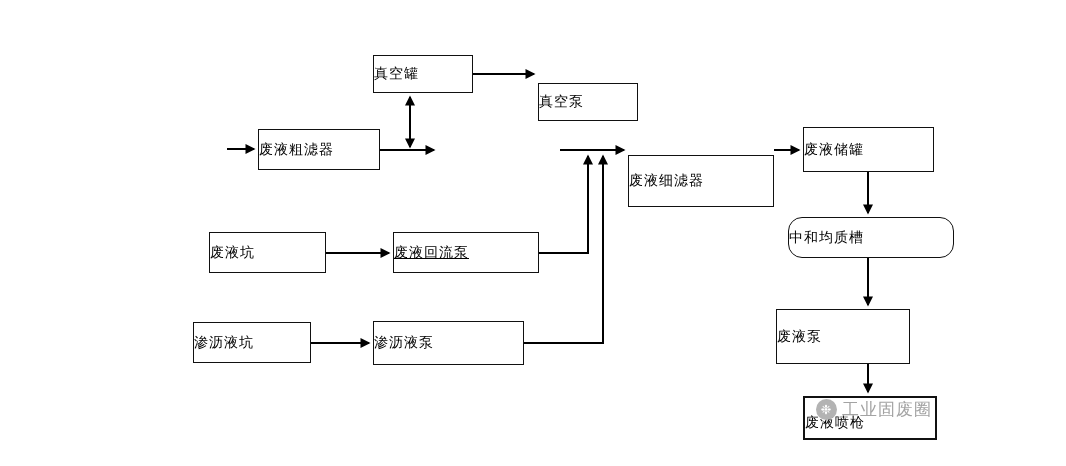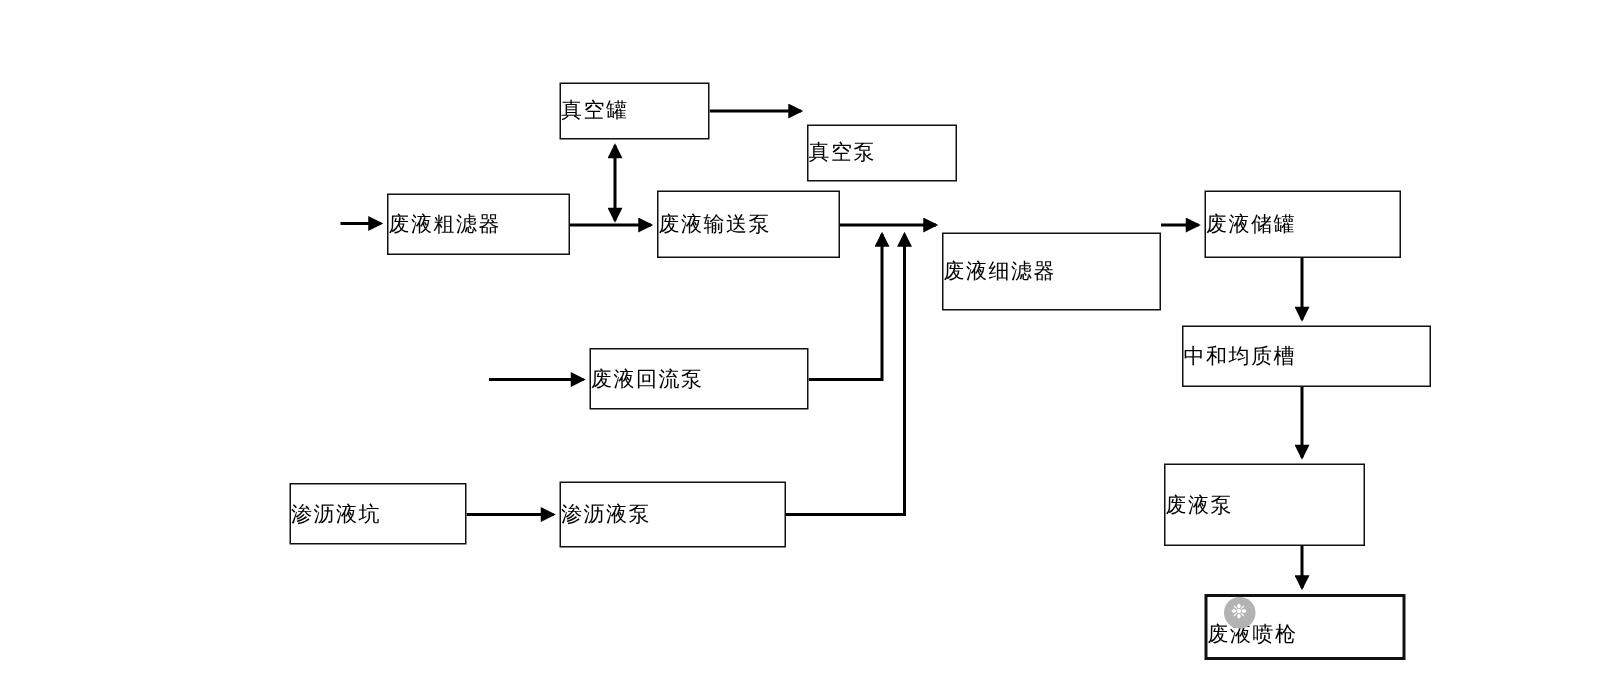--- a/index.html
+++ b/index.html
@@ -109,54 +109,55 @@
 
   <div class="node" style="left:538px; top:55px; width:100px; height:38px;margin-top:28px;">
     <span>真空泵</span>
   </div>
 
 
   <div class="node" style="left:258px; top:129px; width:122px; height:41px;">
     <span>废液粗滤器</span>
   </div>
 
-  <div class="node" style="left:438px; top:127px; width:122px; height:45px;">
-    <span>废液输送泵</span>
-  </div>
 
   <div class="node" style="left:628px; top:127px; width:146px; height:52px;margin-top:28px;">
     <span>废液细滤器</span>
   </div>
 
   <div class="node" style="left:803px; top:127px; width:131px; height:45px;">
     <span>废液储罐</span>
   </div>
 
+  <div class="node" style="left:209px; top:232px; width:117px; height:41px;">
+    <span>废液坑</span>
+  </div>
 
-  <div class="node" style="left:393px; top:232px; width:146px; height:41px;">
+  <div class="node" style="left:393px; top:232px; width:146px; height:41px;text-decoration:underline;">
     <span>废液回流泵</span>
   </div>
 
   <div class="node" style="left:193px; top:322px; width:118px; height:41px;">
     <span>渗沥液坑</span>
   </div>
 
   <div class="node" style="left:373px; top:321px; width:151px; height:44px;">
     <span>渗沥液泵</span>
   </div>
 
-  <div class="node" style="left:788px; top:217px; width:166px; height:41px;">
+  <div class="node" style="left:788px; top:217px; width:166px; height:41px;border-radius:14px;">
     <span>中和均质槽</span>
   </div>
 
   <div class="node" style="left:776px; top:309px; width:134px; height:55px;">
     <span>废液泵</span>
   </div>
 
   <div class="node thick" style="left:803px; top:396px; width:134px; height:44px; align-items:flex-end; padding-bottom:6px;">
     <span>废液喷枪</span>
   </div>
 
   <div class="watermark">
     <span class="wm-logo">❉</span>
+    <span>工业固废圈</span>
   </div>
 
 </div>
 
 </body></html>

